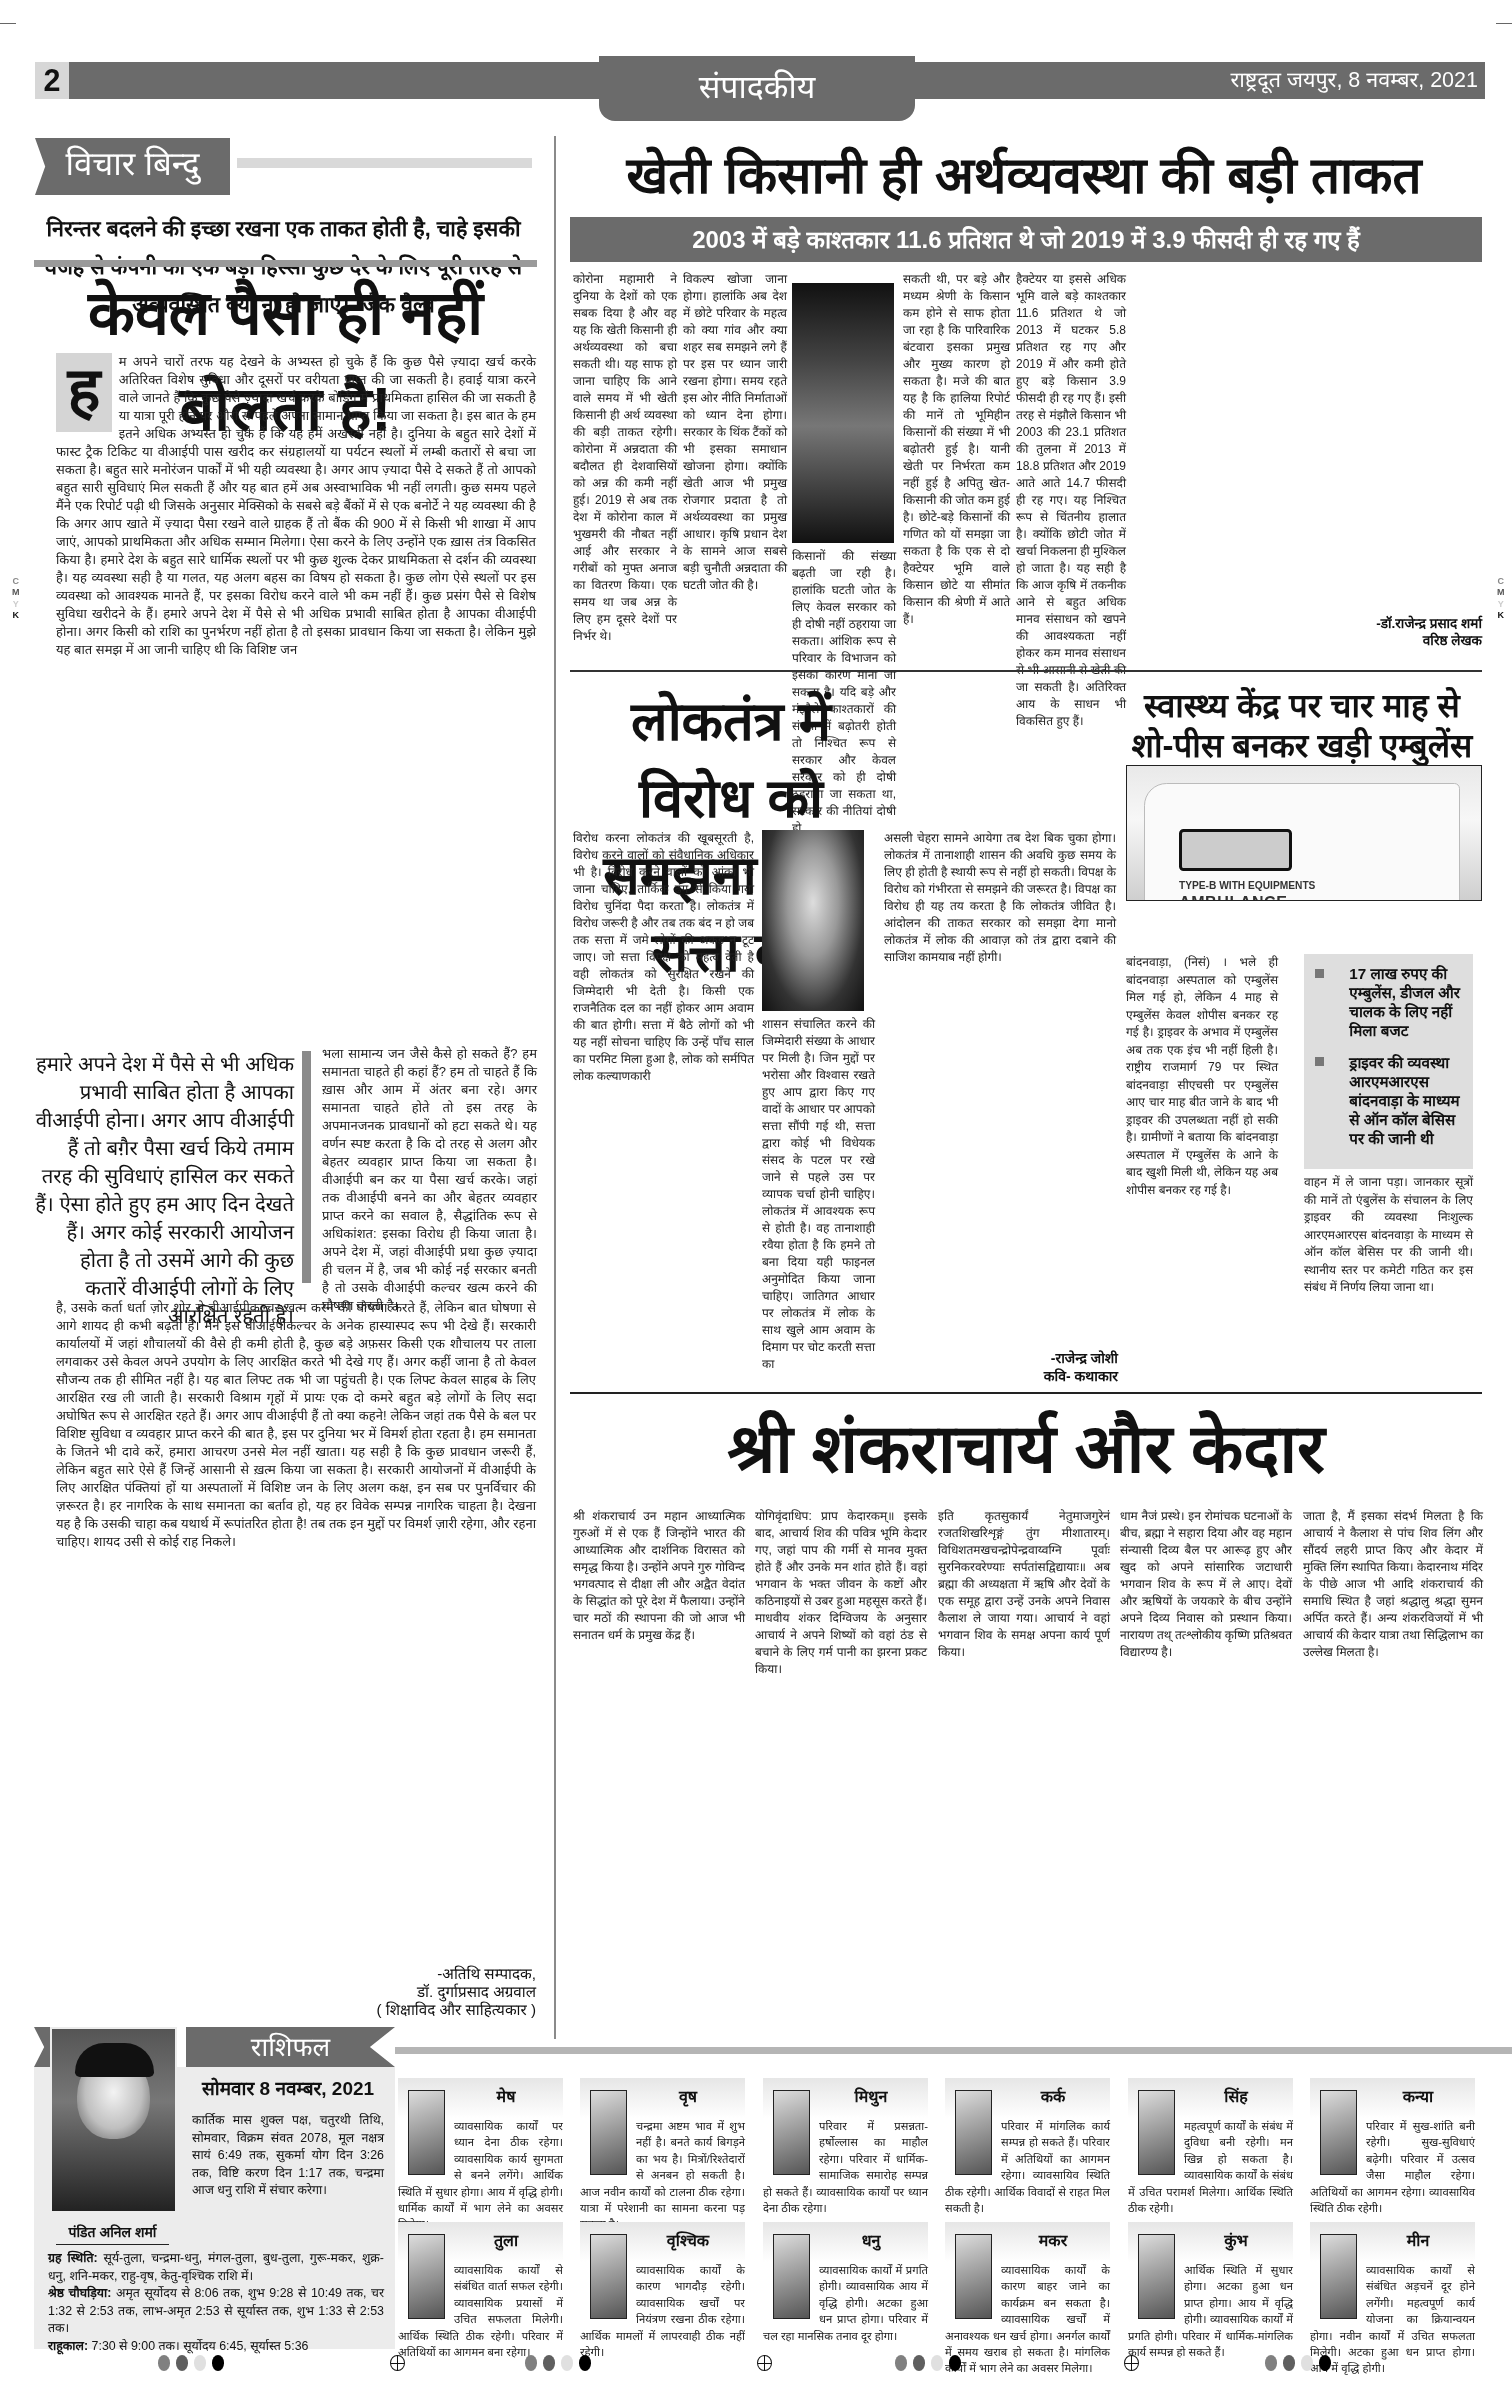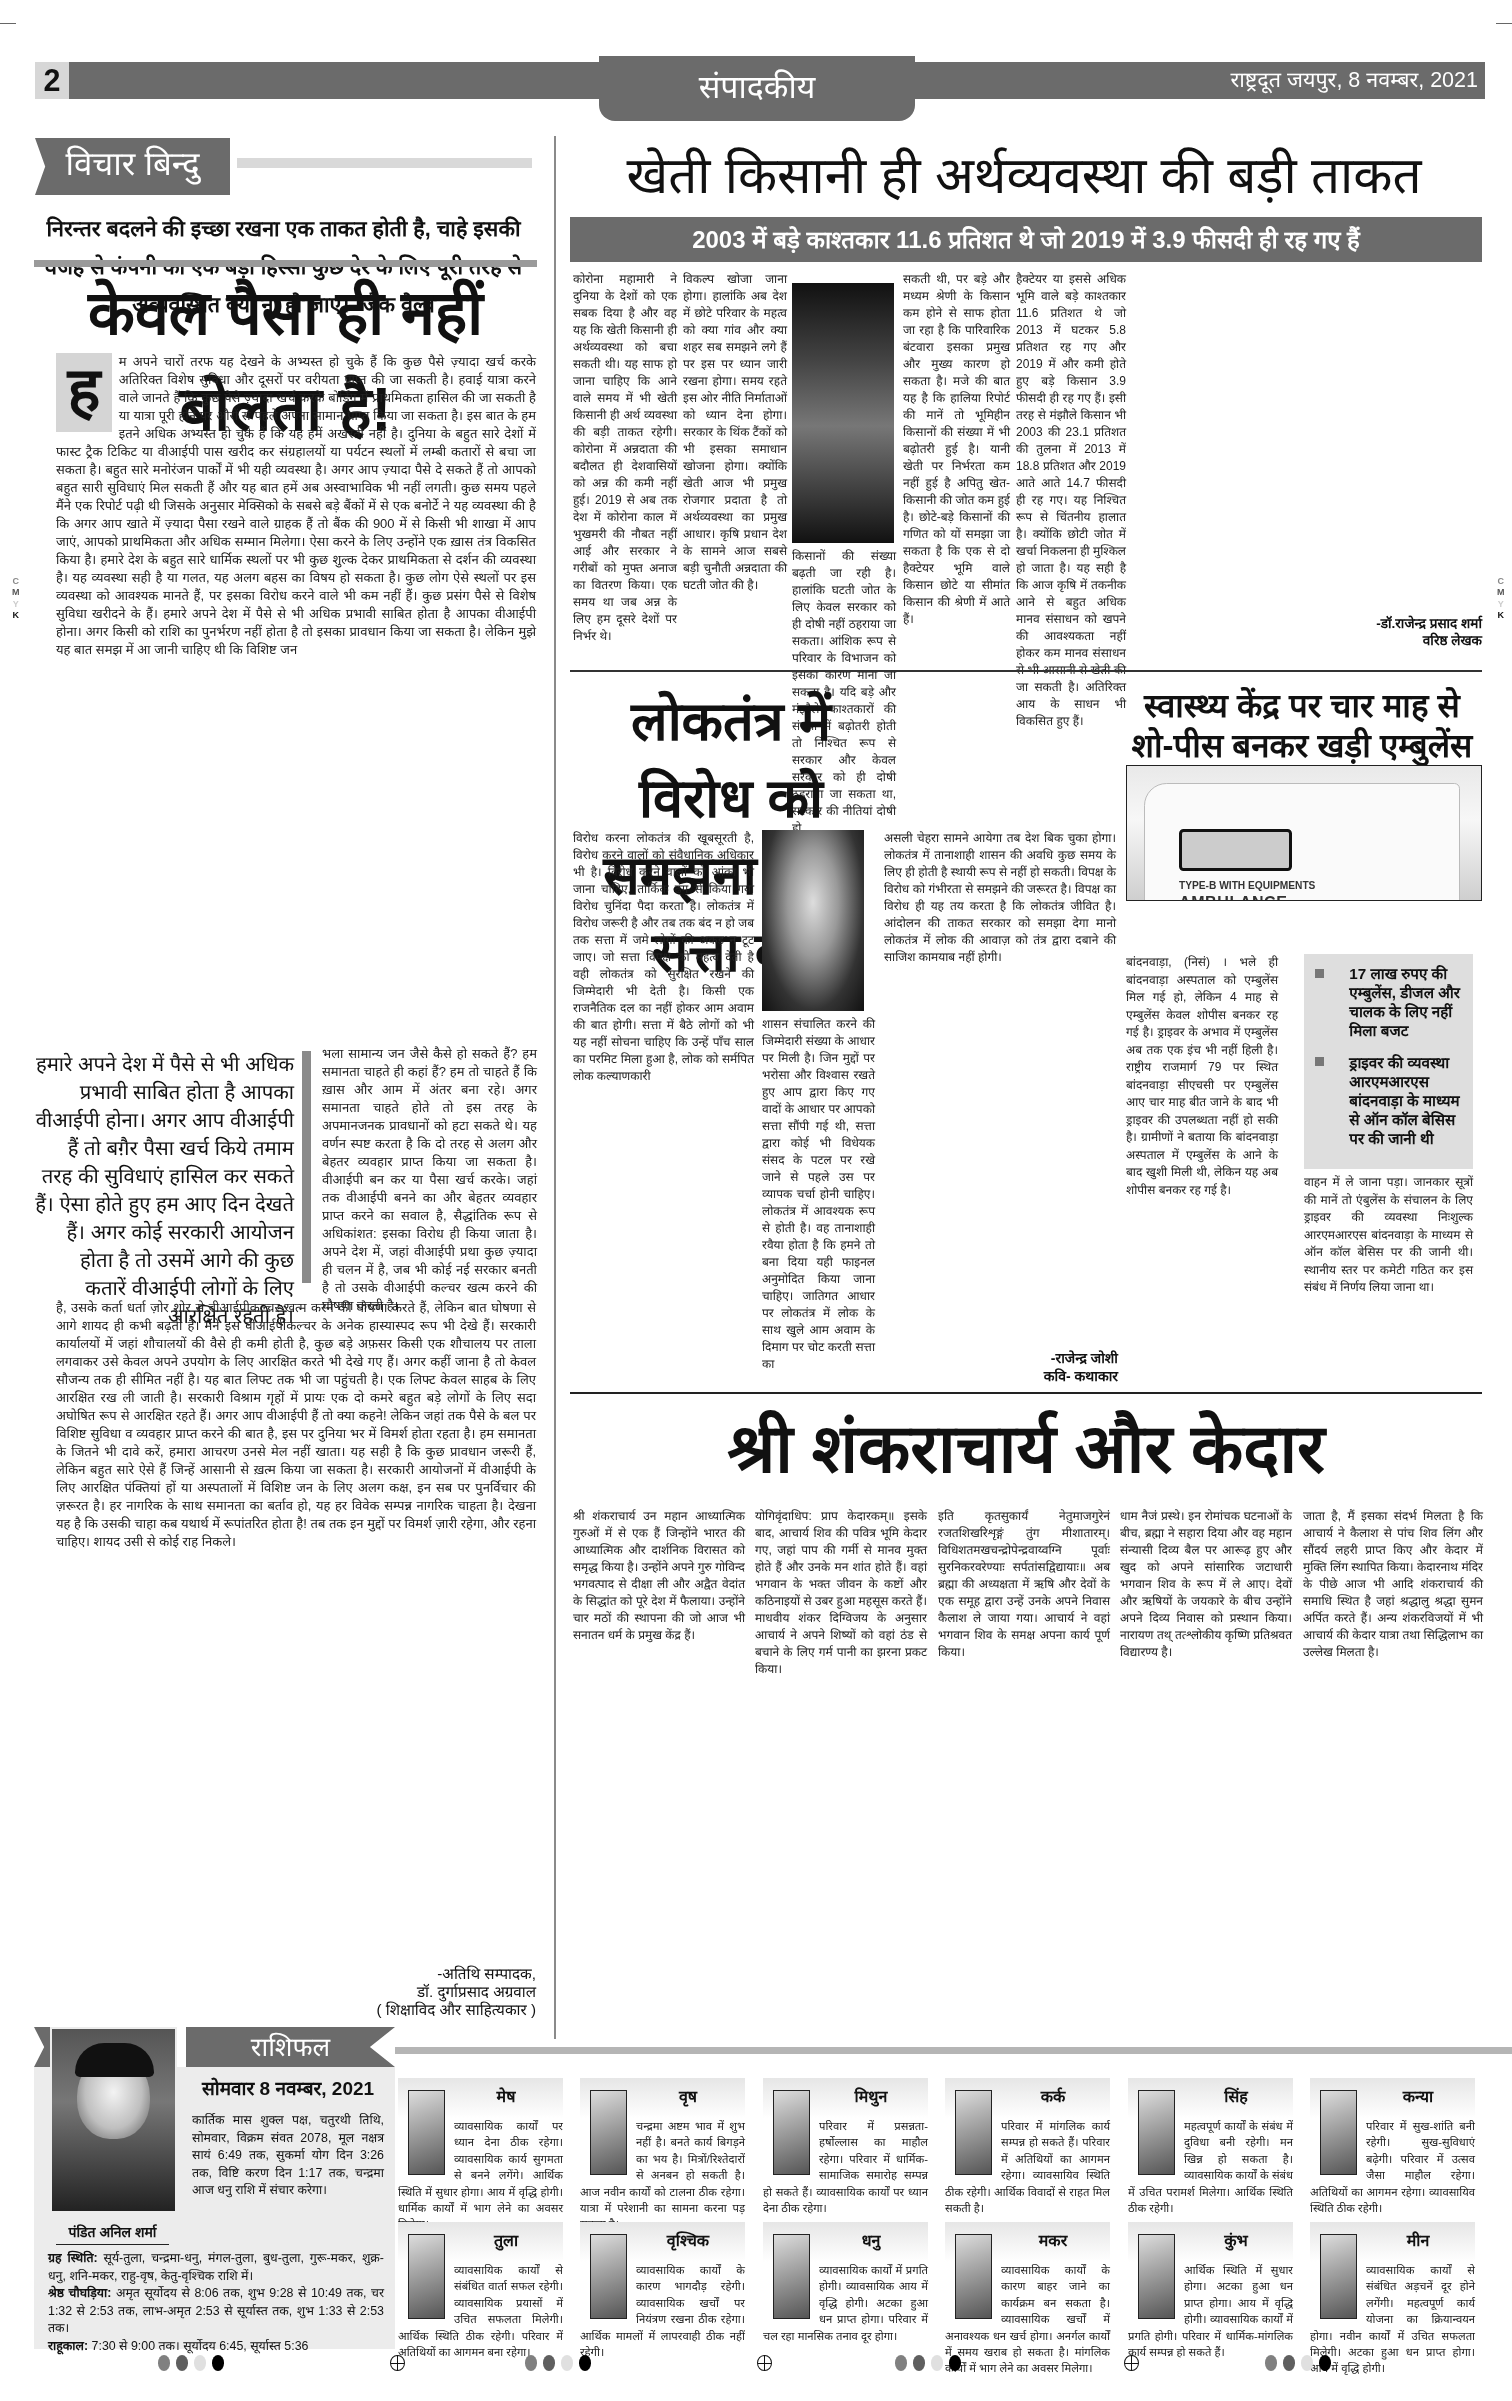--- a/index.html
+++ b/index.html
@@ -27,21 +27,21 @@
   .body-txt { font-size: 13px; line-height: 18px; text-align: justify; color: #222; }
   #left-intro { left: 56px; top: 353px; width: 480px; }
   .dropcap { float: left; width: 56px; height: 79px; background: #d5d5d5; font-size: 62px; font-weight: bold; line-height: 73px; text-align: center; margin: 0 6.8px 2.3px 0; color: #111; }
   #pull-quote { left: 34px; top: 1050px; width: 260px; font-size: 20.3px; line-height: 28px; font-weight: normal; text-align: right; }
   #pull-bar { left: 302px; top: 1051px; width: 9px; height: 232px; background: #8a8a8a; }
   #left-right-col { left: 322px; top: 1045px; width: 215px; }
   #left-lower { left: 56px; top: 1299px; width: 480px; }
   #left-byline { left: 282px; top: 1965px; width: 254px; text-align: right; font-weight: normal; font-size: 15.2px; line-height: 18px; }
 
   
-  #agri-head { left: 565px; top: 136px; width: 918px; font-size: 51px; line-height: 79px; font-weight: normal; text-align: center; }
+  #agri-head { left: 565px; top: 136px; width: 918px; font-size: 51px; line-height: 79px; font-weight: bold; text-align: center; }
   #agri-sub { left: 570px; top: 217px; width: 912px; height: 45px; background: #6b6b6b; color: #fff; font-size: 24px; font-weight: bold; line-height: 45px; text-align: center; }
   .agcol { top: 271px; width: 104px; font-size: 12px; line-height: 17px; text-align: justify; color: #222; }
   #agri-photo { left: 792px; top: 283px; width: 102px; height: 260px; background: linear-gradient(180deg,#111 0%,#444 30%,#777 55%,#333 85%,#111 100%); }
   #agri-byline { left: 1242px; top: 615px; width: 240px; text-align: right; font-weight: bold; font-size: 13.6px; line-height: 17px; }
   #rule1 { left: 570px; top: 670px; width: 912px; height: 1.7px; background: #333; }
 
   #demo-head { left: 570px; top: 683px; width: 322px; font-size: 54px; line-height: 77px; font-weight: bold; text-align: center; }
   #demo-photo { left: 762px; top: 830px; width: 102px; height: 181px; background: radial-gradient(ellipse at 50% 40%, #ddd 0%, #999 35%, #333 70%, #111 100%); }
   .dmcol { top: 830px; width: 116px; font-size: 12px; line-height: 17px; text-align: justify; color: #222; }
   #demo-byline { left: 994px; top: 1349px; width: 124px; text-align: right; font-weight: bold; font-size: 14px; line-height: 18px; }

